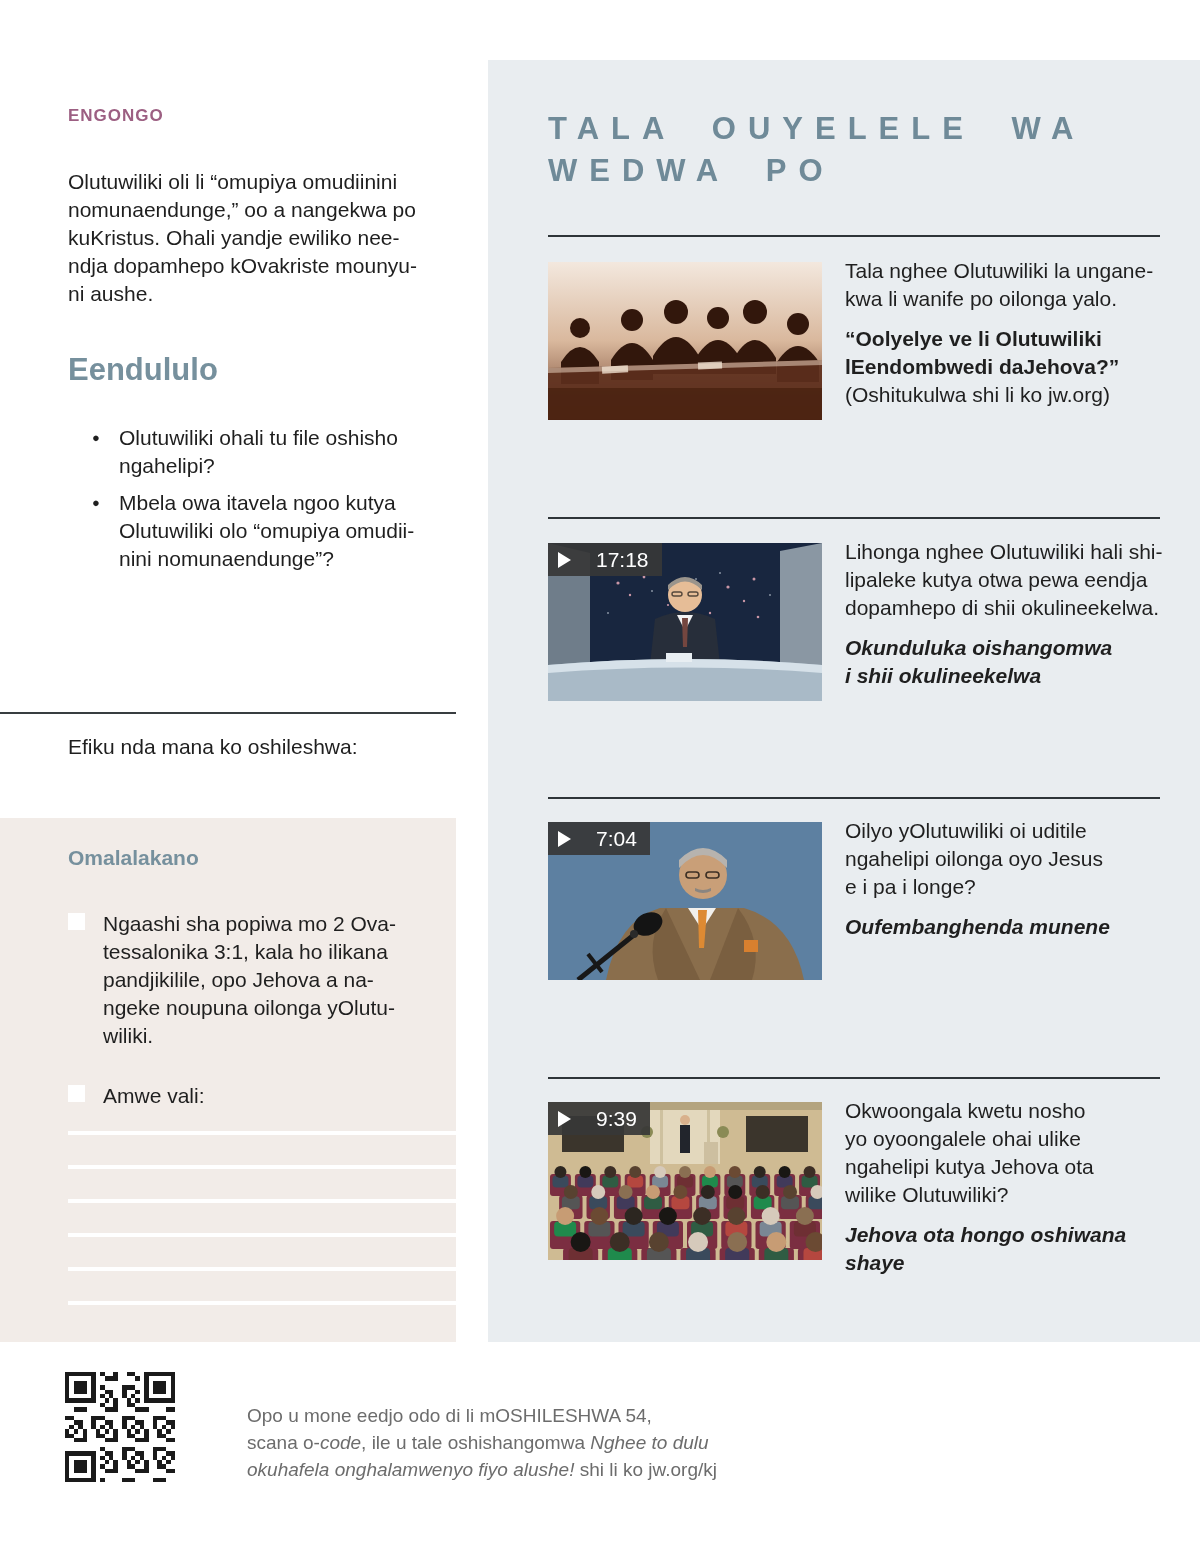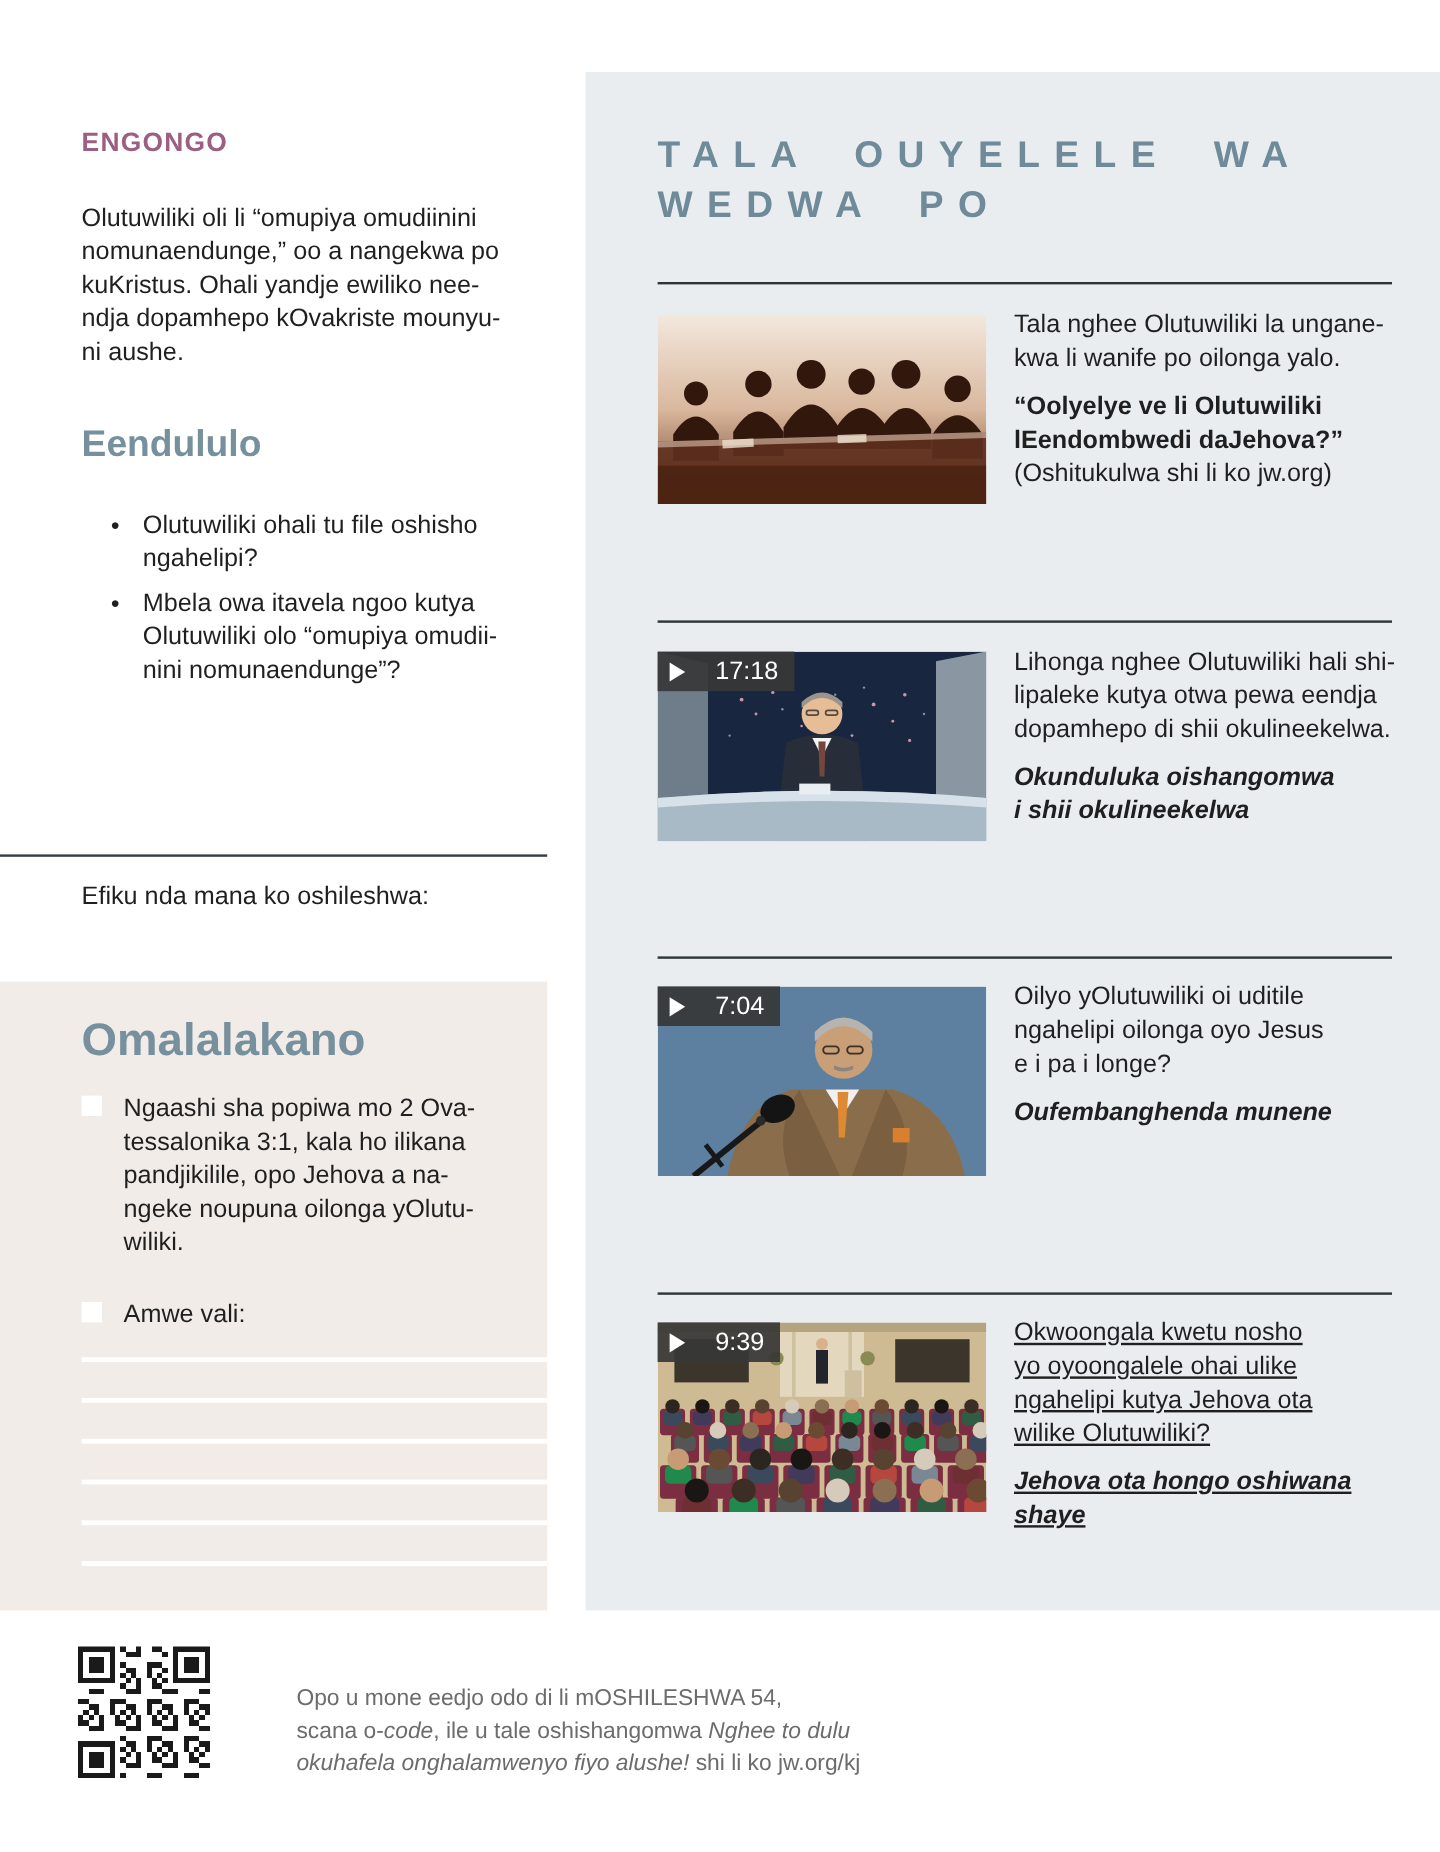--- a/index.html
+++ b/index.html
@@ -6,21 +6,21 @@
   html,body { background:#ffffff; }
   body {
     width:1200px; height:1543px; position:relative; overflow:hidden;
     font-family:"Liberation Sans", sans-serif; color:#1f1f1f;
   }
   .pre { white-space:pre-line; }
 
   
   .h-plum {
     position:absolute; left:68px; top:106px;
-    font-size:22px; font-weight:bold; letter-spacing:1px; color:#9c5f82;
+    font-size:17px; font-weight:bold; letter-spacing:1px; color:#9c5f82;
   }
   .intro {
     position:absolute; left:68px; top:168px; width:408px;
     font-size:21px; line-height:28px;
   }
   .h-slate1 {
     position:absolute; left:68px; top:352px;
     font-size:31px; font-weight:bold; color:#76909d;
   }
   .bullets { position:absolute; left:90px; top:424px; width:380px; list-style:none; }
@@ -37,21 +37,21 @@
   .efiku {
     position:absolute; left:68px; top:733px; font-size:21px; line-height:28px;
   }
 
   
   .goals-box {
     position:absolute; left:0; top:818px; width:456px; height:524px; background:#f2ece8;
   }
   .h-slate2 {
     position:absolute; left:68px; top:846px;
-    font-size:38px; font-weight:bold; color:#76909d;
+    font-size:21px; font-weight:bold; color:#76909d;
   }
   .goal-item { position:absolute; left:68px; width:360px; }
   .goal-item .cbx {
     position:absolute; left:0; top:3px; width:17px; height:17px; background:#ffffff;
   }
   .goal-item .gtxt {
     display:block; padding-left:35px; font-size:21px; line-height:28px;
   }
   .goal-1 { top:910px; }
   .goal-2 { top:1082px; }
@@ -71,21 +71,21 @@
   }
   .panel-title {
     position:absolute; left:548px; top:108px;
     font-size:31px; font-weight:bold; color:#6f8a98;
     letter-spacing:12px; word-spacing:16px; line-height:42px;
   }
   .h-divider { position:absolute; left:548px; width:612px; height:2px; background:#2e3538; }
   .dv-0 { top:235px; } .dv-1 { top:517px; } .dv-2 { top:797px; } .dv-3 { top:1077px; }
 
   .media-item { position:absolute; left:548px; width:620px; display:flex; gap:23px; }
-  .mi-1 { top:262px; } .mi-2 { top:543px; } .mi-3 { top:822px; } .mi-4 { top:1102px;text-decoration:underline; }
+  .mi-1 { top:262px; } .mi-2 { top:543px; } .mi-3 { top:822px; } .mi-4 { top:1102px; }
   .thumb { position:relative; width:274px; height:158px; flex:none; overflow:hidden; }
   .thumb svg { display:block; width:274px; height:158px; }
   .badge {
     position:absolute; top:0; left:0; height:33px; background:rgba(55,55,55,0.92);
     display:inline-flex; align-items:center; gap:25px; padding:0 13px 0 10px;
     color:#ffffff; font-size:21px;
   }
   .play-tri {
     width:0; height:0; border-top:8px solid transparent;
     border-bottom:8px solid transparent; border-left:13px solid #ffffff;

